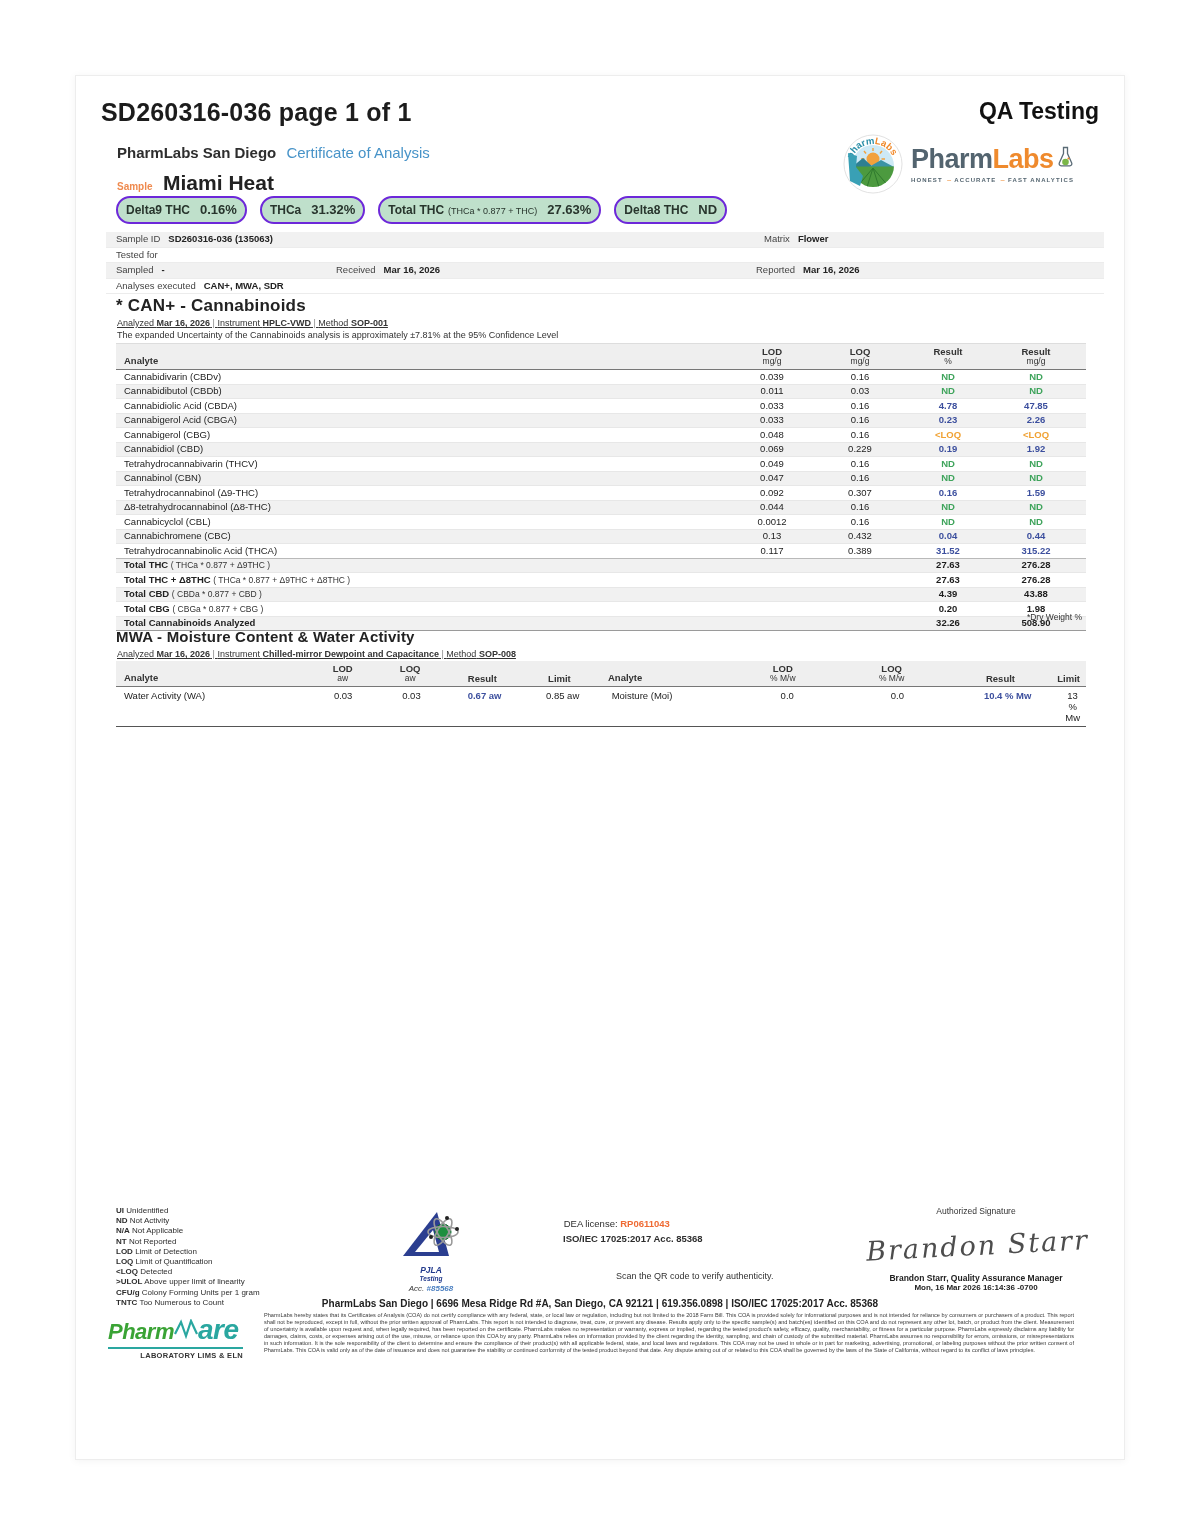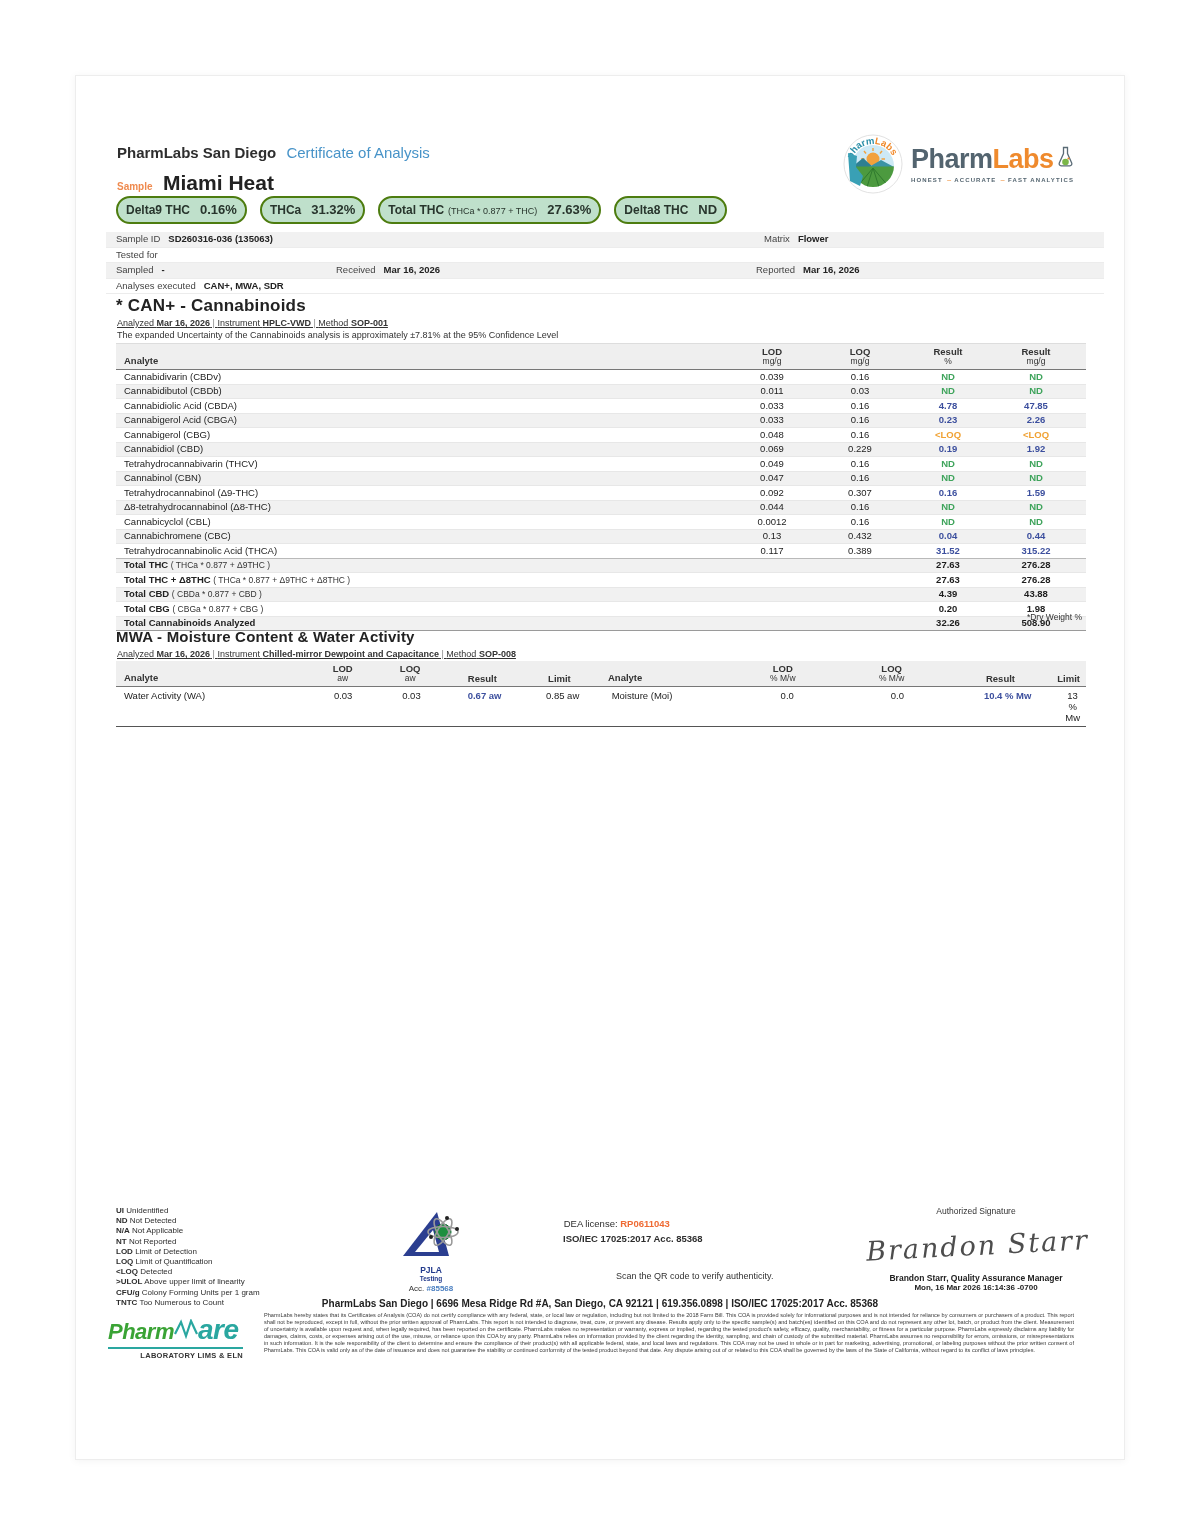--- a/index.html
+++ b/index.html
@@ -12,21 +12,21 @@
   .h1 { font-size:25px; font-weight:700; color:#1c1c1c; letter-spacing:.2px; }
   .qa { font-size:23px; font-weight:600; color:#111; }
   .subtitle { position:absolute; left:41px; top:68px; font-size:15px; }
   .subtitle .lab { font-weight:700; color:#2e2e2e; }
   .subtitle .doc { color:#4793c8; font-weight:500; margin-left:6px; }
   .sampleline { position:absolute; left:41px; top:95px; }
   .sampleline .slabel { font-size:10px; color:#ef8a4e; font-weight:600; margin-right:6px; }
   .sampleline .sname { font-size:21px; font-weight:700; color:#222; }
 
   .badges { position:absolute; left:40px; top:120px; display:flex; gap:13px; }
-  .badge { background:#bfe0cb; border:2px solid #4d7c0f; border-radius:14px; padding:4px 8px 5px;
+  .badge { background:#bfe0cb; border:2px solid #6d28d9; border-radius:14px; padding:4px 8px 5px;
            font-size:12px; color:#28352d; display:flex; align-items:baseline; white-space:nowrap; }
   .badge .bl { font-weight:600; }
   .badge .bf { font-size:9px; margin-left:4px; }
   .badge .bv { font-weight:800; margin-left:10px; font-size:13px; }
 
   
   .logo { position:absolute; right:50px; top:58px; display:flex; align-items:center; }
   .wordmark { margin-left:8px; }
   .wm-line { display:flex; align-items:center; }
   .wm1 { font-size:27px; font-weight:700; color:#53646f; letter-spacing:-.5px; }
@@ -83,21 +83,21 @@
   .mthead { display:flex; background:#efefef; border-bottom:1px solid #777; padding:3px 6px 3px 8px; align-items:flex-end;}
   .mrow { display:flex; padding:3px 6px 3px 8px; border-bottom:1.5px solid #555; line-height:11px; }
   .m-an1 { flex:0 0 185px; } .m-c70 { width:70px; text-align:center; } .m-c80 { width:80px; text-align:center; }
   .m-an2 { flex:0 0 128px; padding-left:10px;} .m-c118 { width:118px; text-align:center; } .m-c108 { width:108px; text-align:center; }
   .m-fill { flex:1; }
   .mthead b { font-weight:700; color:#333; }
 
   
   .legend { position:absolute; left:40px; top:1130px; font-size:8px; line-height:10.2px; color:#2d2d2d; }
   .legend b { font-weight:700; }
-  .pjla { position:absolute; left:300px; top:1130px; width:110px; text-align:center; }
+  .pjla { position:absolute; left:300px; top:1130px; width:110px; text-align:center;font-style:italic; }
   .pjla .p1 { font-size:8.5px; font-weight:800; color:#223a8c; margin-top:1px;}
   .pjla .p2 { font-size:6.5px; font-weight:700; color:#223a8c; }
   .pjla .p3 { font-size:8px; color:#333; margin-top:2px; }
   .pjla .p3 .acc { color:#4a7fc1; font-weight:700; }
   .cert { position:absolute; left:455px; top:1142px; font-size:9.5px; color:#2d2d2d; text-align:center; }
   .cert .dea { margin-bottom:4px; }
   .cert .dea .num { color:#ef6a33; font-weight:600; }
   .cert .iso { font-weight:700;padding-left:32px; }
   .qrnote { position:absolute; left:540px; top:1195px; font-size:9px; color:#333; }
   .auth { position:absolute; left:790px; top:1130px; width:220px; text-align:center; }
@@ -113,20 +113,24 @@
   .pw2 { font-size:28px; font-weight:700; color:#2aa7a0; font-style:italic; letter-spacing:-.5px;}
   .pw-sub { font-size:7.5px; font-weight:800; color:#333; text-align:right; margin-top:2px; letter-spacing:.3px;}
   .disclaimer { position:absolute; left:188px; width:810px; top:1236px; font-size:5.6px; line-height:7px;
                 color:#3a3a3a; text-align:justify; }
 </style>
 </head>
 <body>
 
 <div class="page">
 
+  <div class="h1row">
+    <div class="h1">SD260316-036 page 1 of 1</div>
+    <div class="qa">QA Testing</div>
+  </div>
 
   <div class="subtitle">
     <span class="lab">PharmLabs San Diego</span>
     <span class="doc">Certificate of Analysis</span>
   </div>
 
   <div class="sampleline">
     <span class="slabel">Sample</span>
     <span class="sname">Miami Heat</span>
   </div>
@@ -449,21 +453,21 @@
       <span class="m-an2">Moisture (Moi)</span>
       <span class="m-c118">0.0</span>
       <span class="m-c108">0.0</span>
       <span class="m-c118 b">10.4 % Mw</span>
       <span class="m-fill" style="text-align:center">13 % Mw</span>
     </div>
   </div>
 
   <div class="legend">
     <div><b>UI</b> <span>Unidentified</span></div>
-    <div><b>ND</b> <span>Not Detected</span></div>
+    <div><b>ND</b> <span>Not Activity</span></div>
     <div><b>N/A</b> <span>Not Applicable</span></div>
     <div><b>NT</b> <span>Not Reported</span></div>
     <div><b>LOD</b> <span>Limit of Detection</span></div>
     <div><b>LOQ</b> <span>Limit of Quantification</span></div>
     <div><b>&lt;LOQ</b> <span>Detected</span></div>
     <div><b>&gt;ULOL</b> <span>Above upper limit of linearity</span></div>
     <div><b>CFU/g</b> <span>Colony Forming Units per 1 gram</span></div>
     <div><b>TNTC</b> <span>Too Numerous to Count</span></div>
   </div>
 

